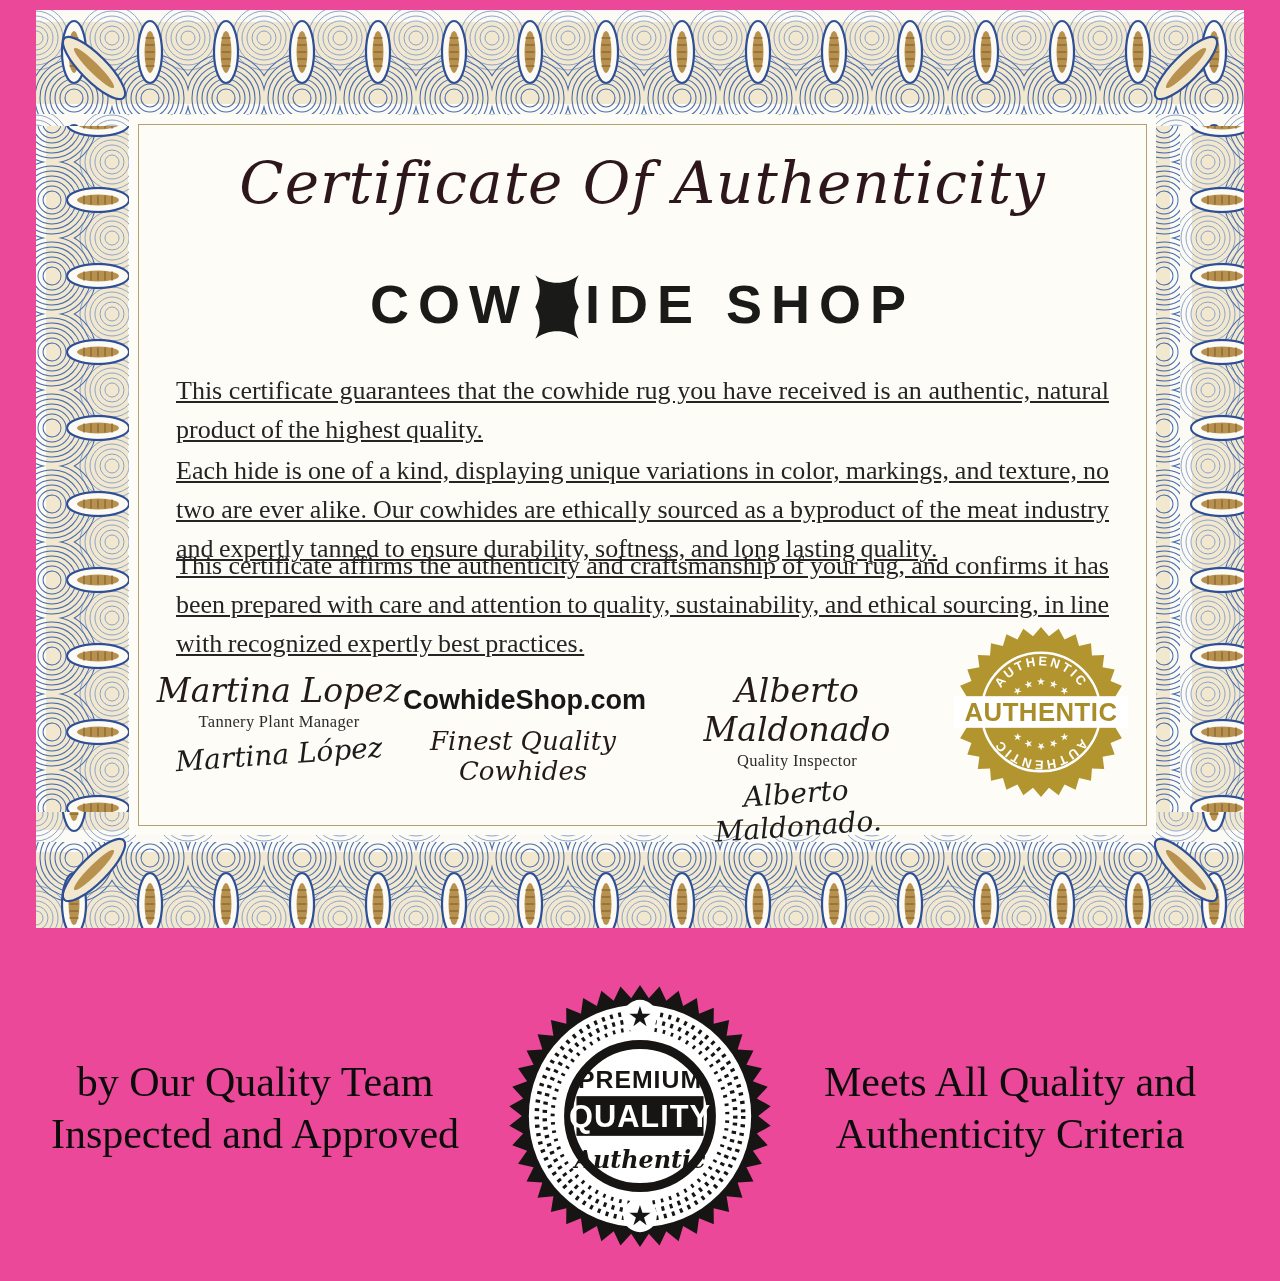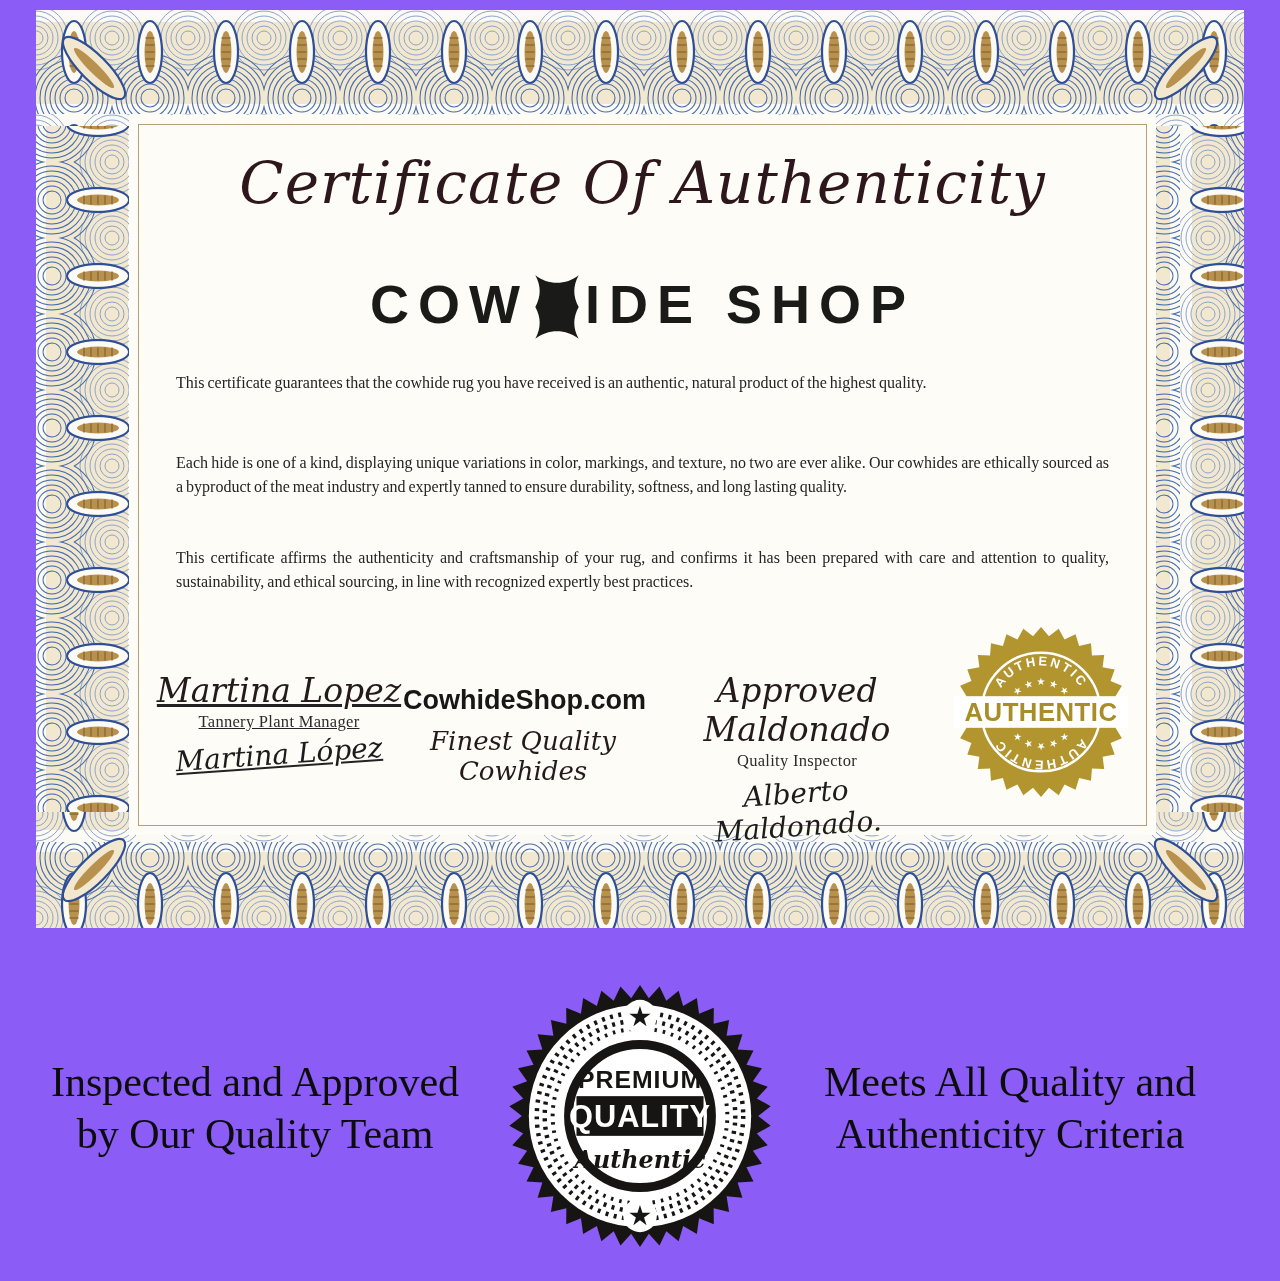--- a/index.html
+++ b/index.html
@@ -1,40 +1,40 @@
 <!DOCTYPE html>
 <html><head>
 <meta charset="utf-8">
 <style>
   html,body{margin:0;padding:0;background:#ffffff;}
-  .page{position:relative;width:1280px;height:1281px;background:#8b5cf6;overflow:hidden;
+  .page{position:relative;width:1280px;height:1281px;background:#ec4899;overflow:hidden;
         font-family:"Liberation Serif",serif;color:#1f1f1f;}
 
   
   .cert{position:absolute;left:36px;top:10px;width:1208px;height:918px;}
   .border-svg{position:absolute;left:0;top:0;width:1208px;height:918px;display:block;}
   .panel{position:absolute;left:102px;top:114px;right:97px;bottom:102px;
          background:#fdfcf6;border:1.5px solid #b3a175;box-shadow:0 0 0 9px #fdfcf6;}
 
   .title{position:absolute;top:24px;left:0;right:0;text-align:center;
          font-family:"DejaVu Serif",serif;font-style:italic;font-size:58px;
          letter-spacing:1px;color:#2d161c;}
   .brand{position:absolute;top:138px;left:0;right:0;display:flex;justify-content:center;
          align-items:flex-end;font-family:"Liberation Sans",sans-serif;font-weight:700;
          font-size:54px;letter-spacing:9px;color:#1a1a18;}
   .hide-glyph{width:50px;height:72px;margin:0 3px;transform:translateY(8px);}
 
   .para{position:absolute;left:37px;right:37px;margin:0;text-align:justify;
-        font-size:16px;line-height:1.5;word-spacing:-1px;color:#242424;}
+        font-size:26px;line-height:1.5;word-spacing:-1px;color:#242424;text-decoration:underline;}
   .p1{top:246px;}
   .p2{top:326px;}
   .p3{top:421px;}
 
   .sig{position:absolute;text-align:center;color:#222;}
-  .sig-left{left:10px;top:546px;width:260px;text-decoration:underline;}
+  .sig-left{left:10px;top:546px;width:260px;}
   .sig-mid{left:264px;top:560px;width:240px;}
   .sig-right{left:518px;top:546px;width:280px;}
   .sig-name{font-family:"DejaVu Serif",serif;font-style:italic;font-size:33px;color:#241a1a;}
   .sig-role{font-size:16.5px;letter-spacing:.3px;margin-top:2px;color:#2c2c2c;}
   .sig-script{font-family:"DejaVu Serif",serif;font-style:italic;font-size:28px;
               margin-top:6px;transform:rotate(-4deg);color:#1c1c1c;}
   .sig-site{font-family:"Liberation Sans",sans-serif;font-weight:700;font-size:27px;color:#171717;}
   .sig-tagline{font-family:"DejaVu Serif",serif;font-style:italic;font-size:26px;margin-top:10px;color:#241a1a;}
 
   .seal-svg{position:absolute;left:813px;top:498px;width:178px;height:178px;}
@@ -150,21 +150,21 @@
         <div class="sig-role">Tannery Plant Manager</div>
         <div class="sig-script">Martina López</div>
       </div>
 
       <div class="sig sig-mid">
         <div class="sig-site">CowhideShop.com</div>
         <div class="sig-tagline">Finest Quality Cowhides</div>
       </div>
 
       <div class="sig sig-right">
-        <div class="sig-name">Approved Maldonado</div>
+        <div class="sig-name">Alberto Maldonado</div>
         <div class="sig-role">Quality Inspector</div>
         <div class="sig-script">Alberto Maldonado.</div>
       </div>
 
       <svg class="seal-svg" viewBox="-90 -90 180 180" xmlns="http://www.w3.org/2000/svg">
         <polygon fill="#b2952e" points="0.00,-86.00 8.05,-76.58 17.88,-84.12 23.79,-73.23 34.98,-78.56 38.50,-66.68 50.55,-69.58 51.52,-57.22 63.91,-57.55 62.29,-45.26 74.48,-43.00 70.34,-31.32 81.79,-26.58 75.32,-16.01 85.53,-8.99 77.00,-0.00 85.53,8.99 75.32,16.01 81.79,26.58 70.34,31.32 74.48,43.00 62.29,45.26 63.91,57.55 51.52,57.22 50.55,69.58 38.50,66.68 34.98,78.56 23.79,73.23 17.88,84.12 8.05,76.58 0.00,86.00 -8.05,76.58 -17.88,84.12 -23.79,73.23 -34.98,78.56 -38.50,66.68 -50.55,69.58 -51.52,57.22 -63.91,57.55 -62.29,45.26 -74.48,43.00 -70.34,31.32 -81.79,26.58 -75.32,16.01 -85.53,8.99 -77.00,0.00 -85.53,-8.99 -75.32,-16.01 -81.79,-26.58 -70.34,-31.32 -74.48,-43.00 -62.29,-45.26 -63.91,-57.55 -51.52,-57.22 -50.55,-69.58 -38.50,-66.68 -34.98,-78.56 -23.79,-73.23 -17.88,-84.12 -8.05,-76.58"></polygon>
         <circle r="60" fill="none" stroke="#ffffff" stroke-width="2.5"></circle>
         <defs>
           <path id="sealTop" d="M -47,0 A 47 47 0 0 1 47,0"></path>
           <path id="sealBot" d="M 49,0 A 49 49 0 0 1 -49,0"></path>
@@ -184,22 +184,22 @@
           <textPath href="#starBot" startOffset="50%" text-anchor="middle">★ ★ ★ ★ ★</textPath>
         </text>
         <rect x="-88" y="-16" width="176" height="32" fill="#ffffff"></rect>
         <text class="svg-sans" x="0" y="9" font-size="26" font-weight="bold" fill="#a98d29" letter-spacing="0.5" text-anchor="middle">AUTHENTIC</text>
       </svg>
 
     </div>
   </div>
 
   <div class="f-text f-left">
+    <div>by Our Quality Team</div>
     <div>Inspected and Approved</div>
-    <div>by Our Quality Team</div>
   </div>
 
   <svg class="badge-svg" viewBox="-135 -135 270 270" xmlns="http://www.w3.org/2000/svg">
     <polygon fill="#171513" points="0.00,-132.00 8.89,-118.67 19.67,-130.53 26.48,-116.02 38.91,-126.14 43.48,-110.77 57.27,-118.93 59.50,-103.06 74.36,-109.06 74.20,-93.04 89.78,-96.76 87.23,-80.94 103.20,-82.30 98.32,-67.04 114.32,-66.00 107.22,-51.63 122.88,-48.23 113.71,-35.08 128.69,-29.37 117.67,-17.74 131.63,-9.86 119.00,-0.00 131.63,9.86 117.67,17.74 128.69,29.37 113.71,35.08 122.88,48.23 107.22,51.63 114.32,66.00 98.32,67.04 103.20,82.30 87.23,80.94 89.78,96.76 74.20,93.04 74.36,109.06 59.50,103.06 57.27,118.93 43.48,110.77 38.91,126.14 26.48,116.02 19.67,130.53 8.89,118.67 0.00,132.00 -8.89,118.67 -19.67,130.53 -26.48,116.02 -38.91,126.14 -43.48,110.77 -57.27,118.93 -59.50,103.06 -74.36,109.06 -74.20,93.04 -89.78,96.76 -87.23,80.94 -103.20,82.30 -98.32,67.04 -114.32,66.00 -107.22,51.63 -122.88,48.23 -113.71,35.08 -128.69,29.37 -117.67,17.74 -131.63,9.86 -119.00,0.00 -131.63,-9.86 -117.67,-17.74 -128.69,-29.37 -113.71,-35.08 -122.88,-48.23 -107.22,-51.63 -114.32,-66.00 -98.32,-67.04 -103.20,-82.30 -87.23,-80.94 -89.78,-96.76 -74.20,-93.04 -74.36,-109.06 -59.50,-103.06 -57.27,-118.93 -43.48,-110.77 -38.91,-126.14 -26.48,-116.02 -19.67,-130.53 -8.89,-118.67"></polygon>
     <circle r="112" fill="#ffffff"></circle>
     <g fill="none" stroke="#171513">
       <circle r="104" stroke-width="4.5" stroke-dasharray="3 5.5"></circle>
       <circle r="96" stroke-width="4.5" stroke-dasharray="3 5.5" transform="rotate(4)"></circle>
       <circle r="88" stroke-width="4" stroke-dasharray="2.5 6" transform="rotate(8)"></circle>
     </g>

